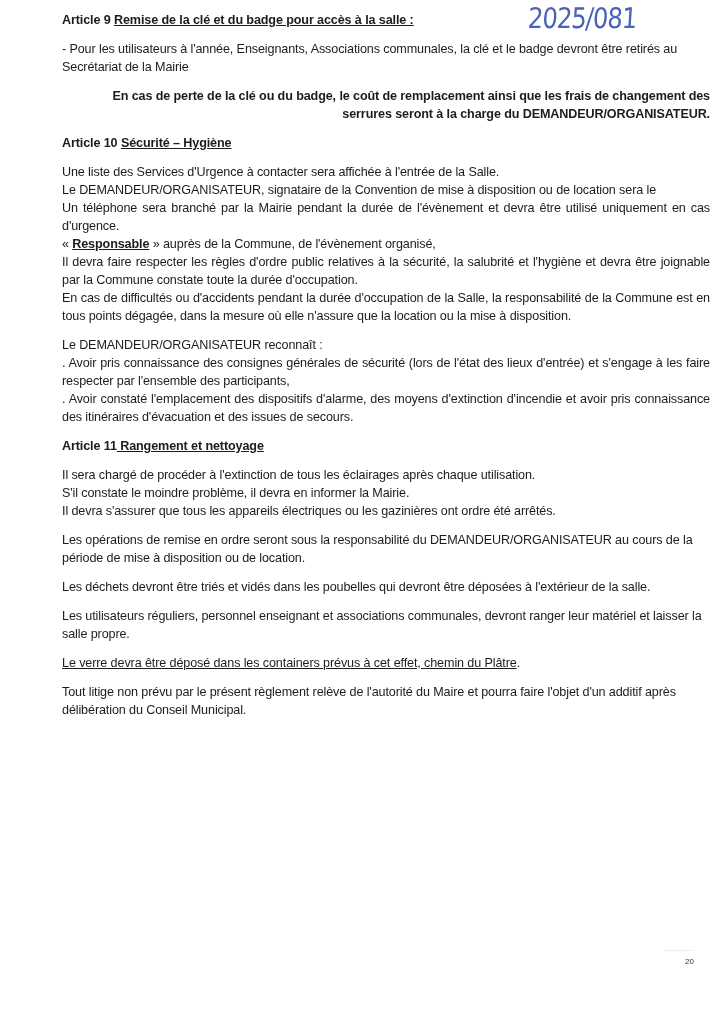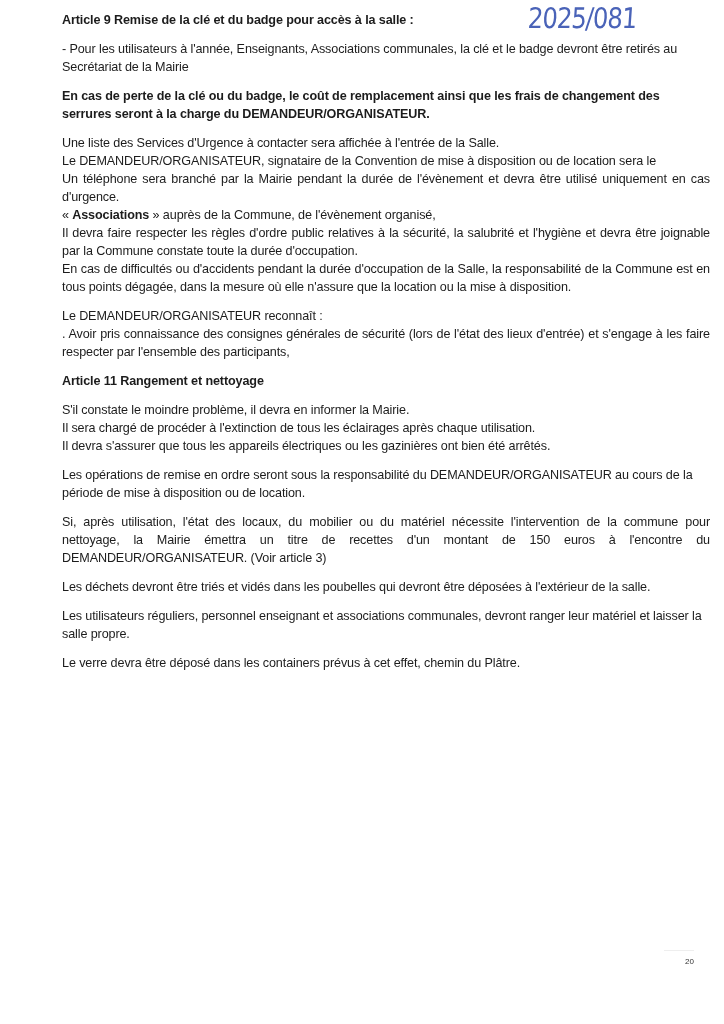--- a/index.html
+++ b/index.html
@@ -33,22 +33,22 @@
       letter-spacing: -0.12px;
     }
     .content p {
       margin: 0 0 11px 0;
     }
     .justify { text-align: justify; }
     .heading {
       font-weight: bold;
       margin-bottom: 11px;
     }
-    .u { }
-    .b { font-weight: bold; }
+    .u { text-decoration: underline; }
+    .b { font-weight: bold; text-align: right; }
     .handwritten {
       position: absolute;
       left: 528px;
       top: 3px;
       font-family: "DejaVu Sans", sans-serif;
       font-size: 27px;
       font-weight: normal;
       color: #4a63b8;
       letter-spacing: -1px;
       transform: skewX(-4deg) scaleY(1.05);
@@ -73,42 +73,44 @@
 <div class="page">
 
   <div class="handwritten">2025/081</div>
 
   <div class="content">
 
     <p class="heading"><span>Article 9 </span><span class="u">Remise de la clé et du badge pour accès à la salle :</span></p>
     <p>- Pour les utilisateurs à l'année, Enseignants, Associations communales, la clé et le badge devront être retirés au Secrétariat de la Mairie</p>
     <p class="b">En cas de perte de la clé ou du badge, le coût de remplacement ainsi que les frais de changement des serrures seront à la charge du DEMANDEUR/ORGANISATEUR.</p>
 
+    <p class="heading"><span>Article 10 </span><span class="u">Sécurité – Hygiène</span></p>
     <p class="justify">
       <span class="line">Une liste des Services d'Urgence à contacter sera affichée à l'entrée de la Salle.</span>
       <span class="line">Le DEMANDEUR/ORGANISATEUR, signataire de la Convention de mise à disposition ou de location sera le</span>
       <span class="line">Un téléphone sera branché par la Mairie pendant la durée de l'évènement et devra être utilisé uniquement en cas d'urgence.</span>
-      <span class="line"><span>« </span><span class="b u">Associations</span><span> » auprès de la Commune, de l'évènement organisé,</span></span>
+      <span class="line"><span>« </span><span class="b u">Responsable</span><span> » auprès de la Commune, de l'évènement organisé,</span></span>
       <span class="line">Il devra faire respecter les règles d'ordre public relatives à la sécurité, la salubrité et l'hygiène et devra être joignable par la Commune constate toute la durée d'occupation.</span>
       <span class="line">En cas de difficultés ou d'accidents pendant la durée d'occupation de la Salle, la responsabilité de la Commune est en tous points dégagée, dans la mesure où elle n'assure que la location ou la mise à disposition.</span>
     </p>
     <p class="justify">
       <span class="line">Le DEMANDEUR/ORGANISATEUR reconnaît :</span>
       <span class="line">. Avoir pris connaissance des consignes générales de sécurité (lors de l'état des lieux d'entrée) et s'engage à les faire respecter par l'ensemble des participants,</span>
+      <span class="line">. Avoir constaté l'emplacement des dispositifs d'alarme, des moyens d'extinction d'incendie et avoir pris connaissance des itinéraires d'évacuation et des issues de secours.</span>
     </p>
 
     <p class="heading"><span>Article 11</span><span class="u"> Rangement et nettoyage</span></p>
     <p>
+      <span class="line">Il sera chargé de procéder à l'extinction de tous les éclairages après chaque utilisation.</span>
       <span class="line">S'il constate le moindre problème, il devra en informer la Mairie.</span>
-      <span class="line">Il sera chargé de procéder à l'extinction de tous les éclairages après chaque utilisation.</span>
-      <span class="line">Il devra s'assurer que tous les appareils électriques ou les gazinières ont bien été arrêtés.</span>
+      <span class="line">Il devra s'assurer que tous les appareils électriques ou les gazinières ont ordre été arrêtés.</span>
     </p>
     <p>Les opérations de remise en ordre seront sous la responsabilité du DEMANDEUR/ORGANISATEUR au cours de la période de mise à disposition ou de location.</p>
-    <p class="justify">Si, après utilisation, l'état des locaux, du mobilier ou du matériel nécessite l'intervention de la commune pour nettoyage, la Mairie émettra un titre de recettes d'un montant de 150 euros à l'encontre du DEMANDEUR/ORGANISATEUR. (Voir article 3)</p>
     <p>Les déchets devront être triés et vidés dans les poubelles qui devront être déposées à l'extérieur de la salle.</p>
     <p>Les utilisateurs réguliers, personnel enseignant et associations communales, devront ranger leur matériel et laisser la salle propre.</p>
     <p><span class="u">Le verre devra être déposé dans les containers prévus à cet effet, chemin du Plâtre</span><span>.</span></p>
+    <p>Tout litige non prévu par le présent règlement relève de l'autorité du Maire et pourra faire l'objet d'un additif après délibération du Conseil Municipal.</p>
 
   </div>
 
   <div class="page-number">20</div>
 
 </div>
 
 </body></html>

